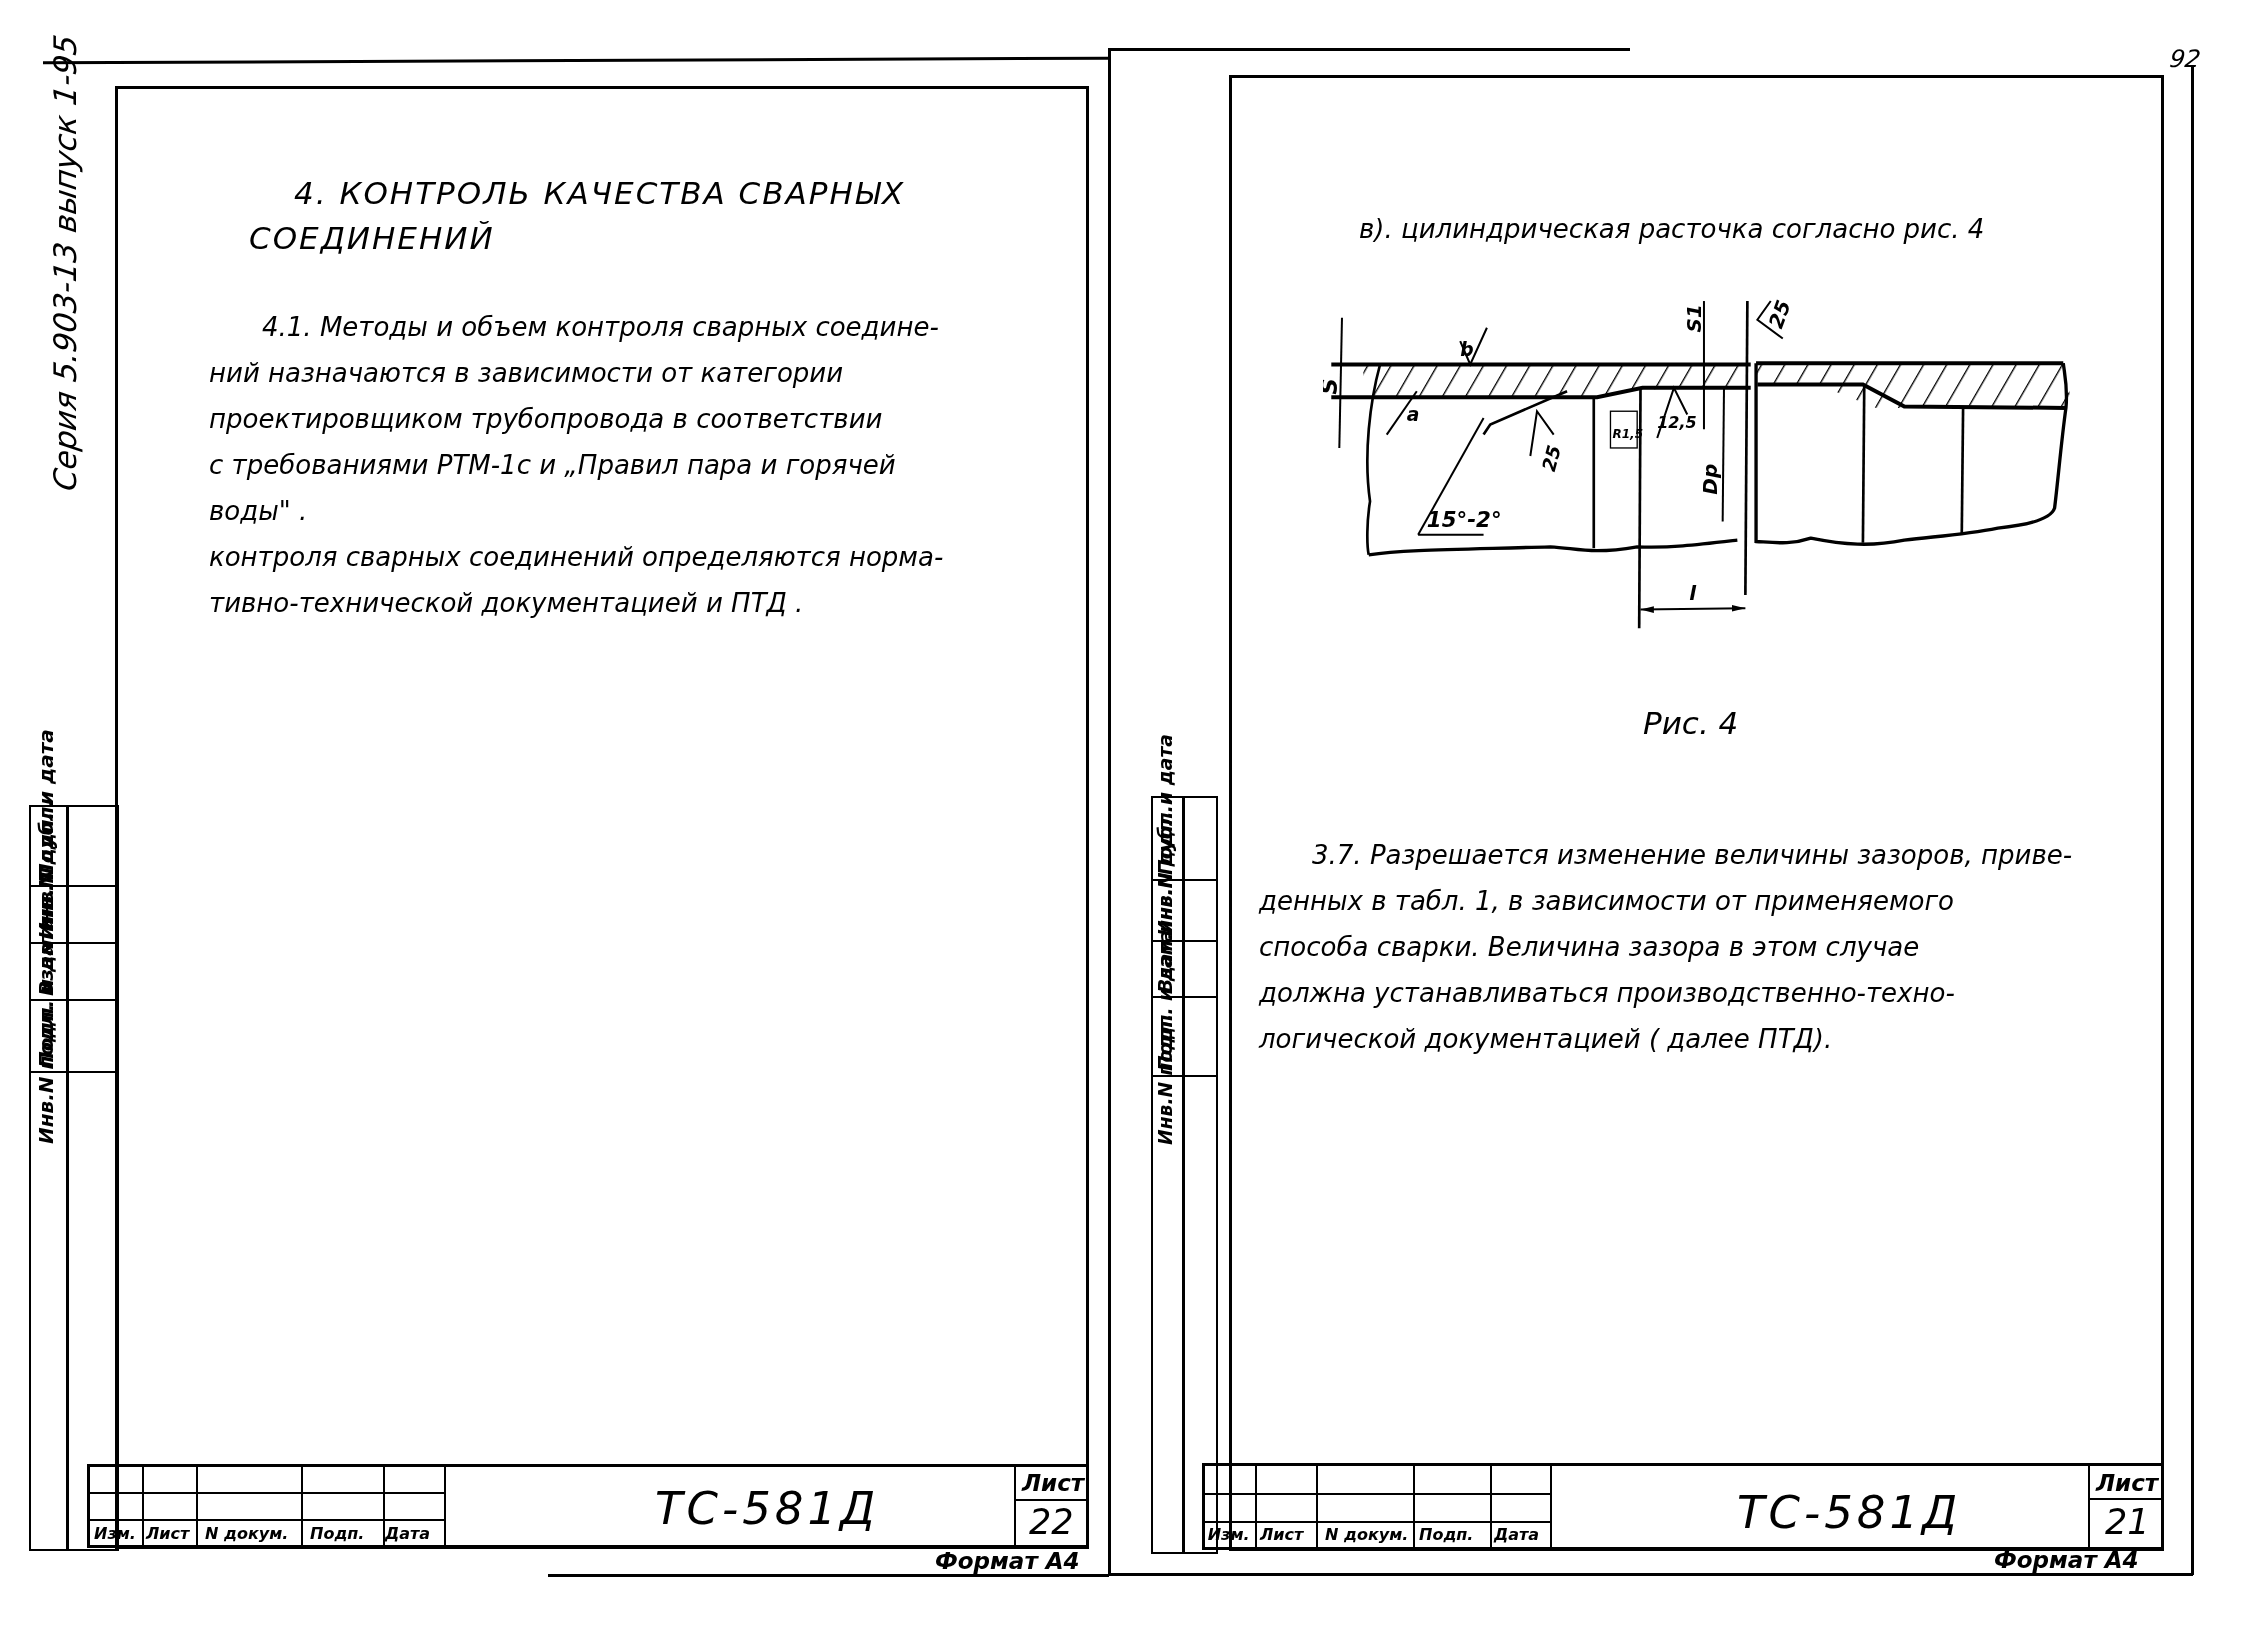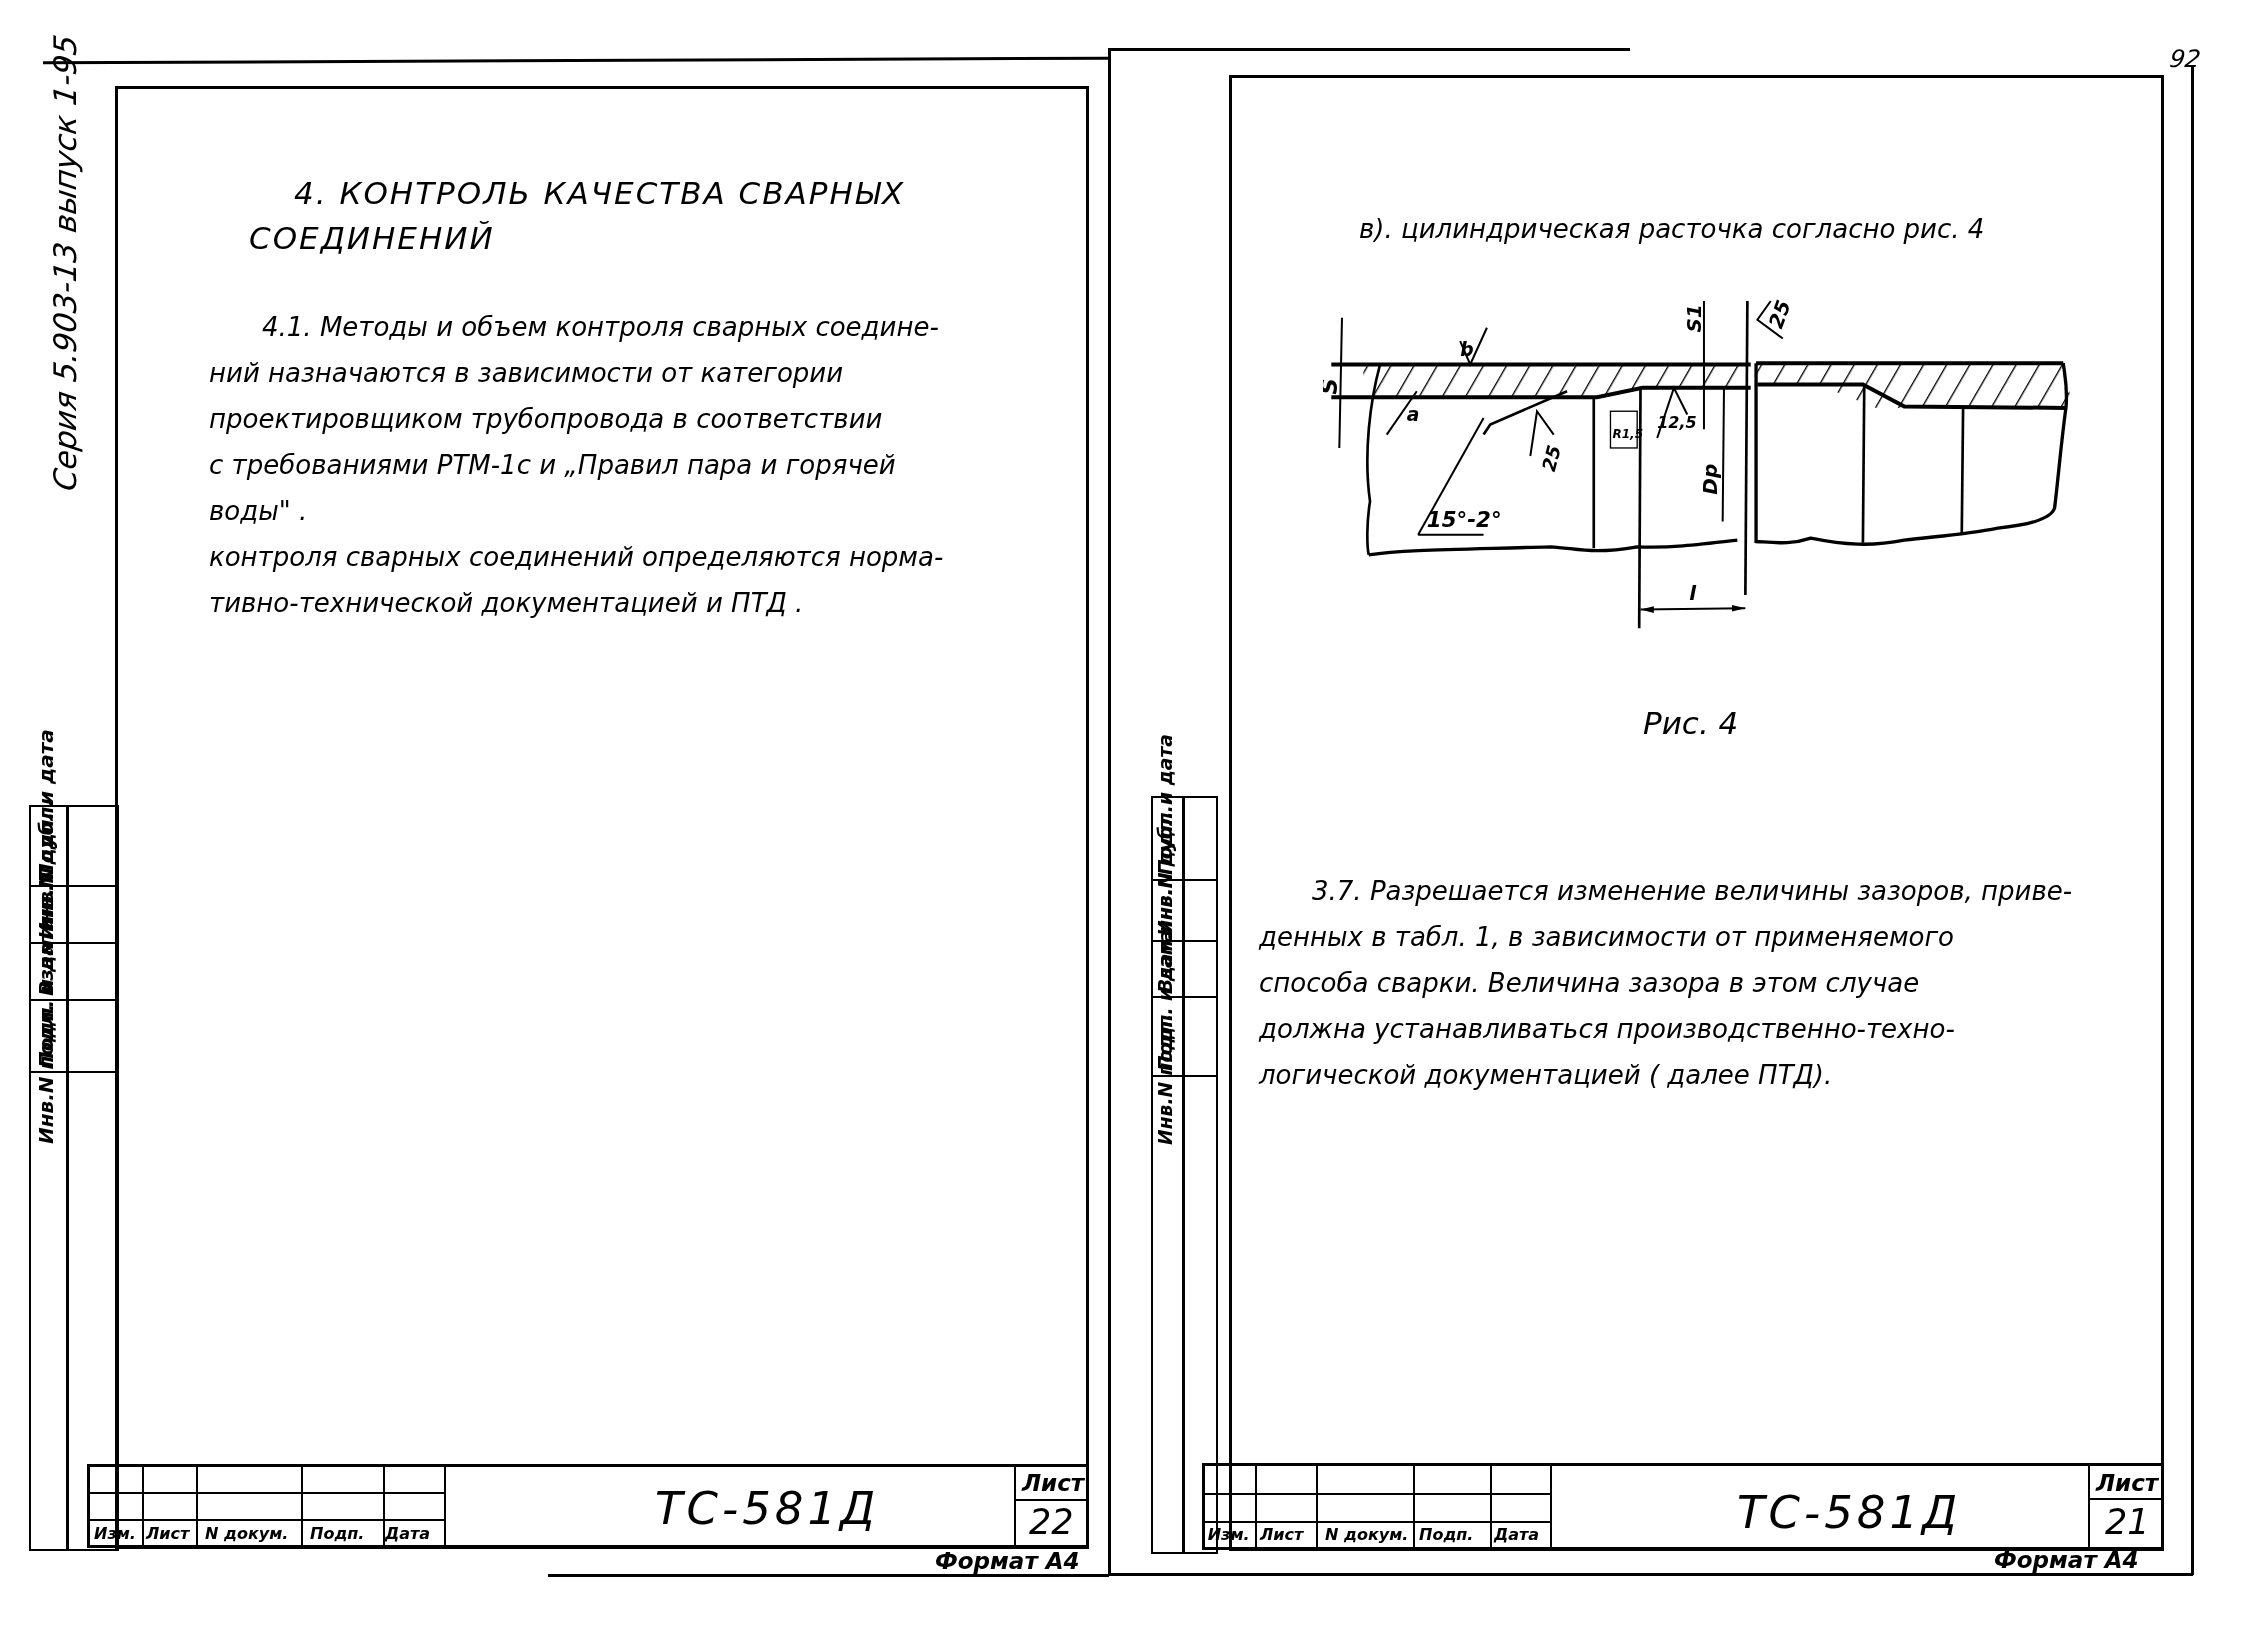--- a/index.html
+++ b/index.html
@@ -154,21 +154,21 @@
 
     <line x1="475" y1="492" x2="632" y2="490" stroke="#000" stroke-width="3"></line>
     <polygon points="475,492 495,487 495,497" fill="#000"></polygon>
     <polygon points="632,490 612,485 612,495" fill="#000"></polygon>
     <text x="548" y="478" font-size="30">l</text>
   </svg>
 
   <div class="abs" style="left:1643px; top:705px; font-size:31px; font-style:italic;">Рис. 4</div>
 
   <div class="abs para" style="left:1259px; top:832px;">
-    <div style="padding-left:53px;margin-top:36px;">3.7. Разрешается изменение величины зазоров, приве-</div>
+    <div style="padding-left:53px;">3.7. Разрешается изменение величины зазоров, приве-</div>
     <div>денных в табл. 1, в зависимости от применяемого</div>
     <div>способа сварки.  Величина зазора в этом случае</div>
     <div>должна устанавливаться производственно-техно-</div>
     <div>логической документацией ( далее ПТД).</div>
   </div>
 
   <div class="stamp-strip" style="left:1151px; top:796px; width:67px; height:758px;">
     <div class="line" style="left:29px; top:0; width:2.7px; height:100%;"></div>
     <div class="stamp-cell" style="top:81px; width:100%;"></div>
     <div class="stamp-cell" style="top:142px; width:100%;"></div>

